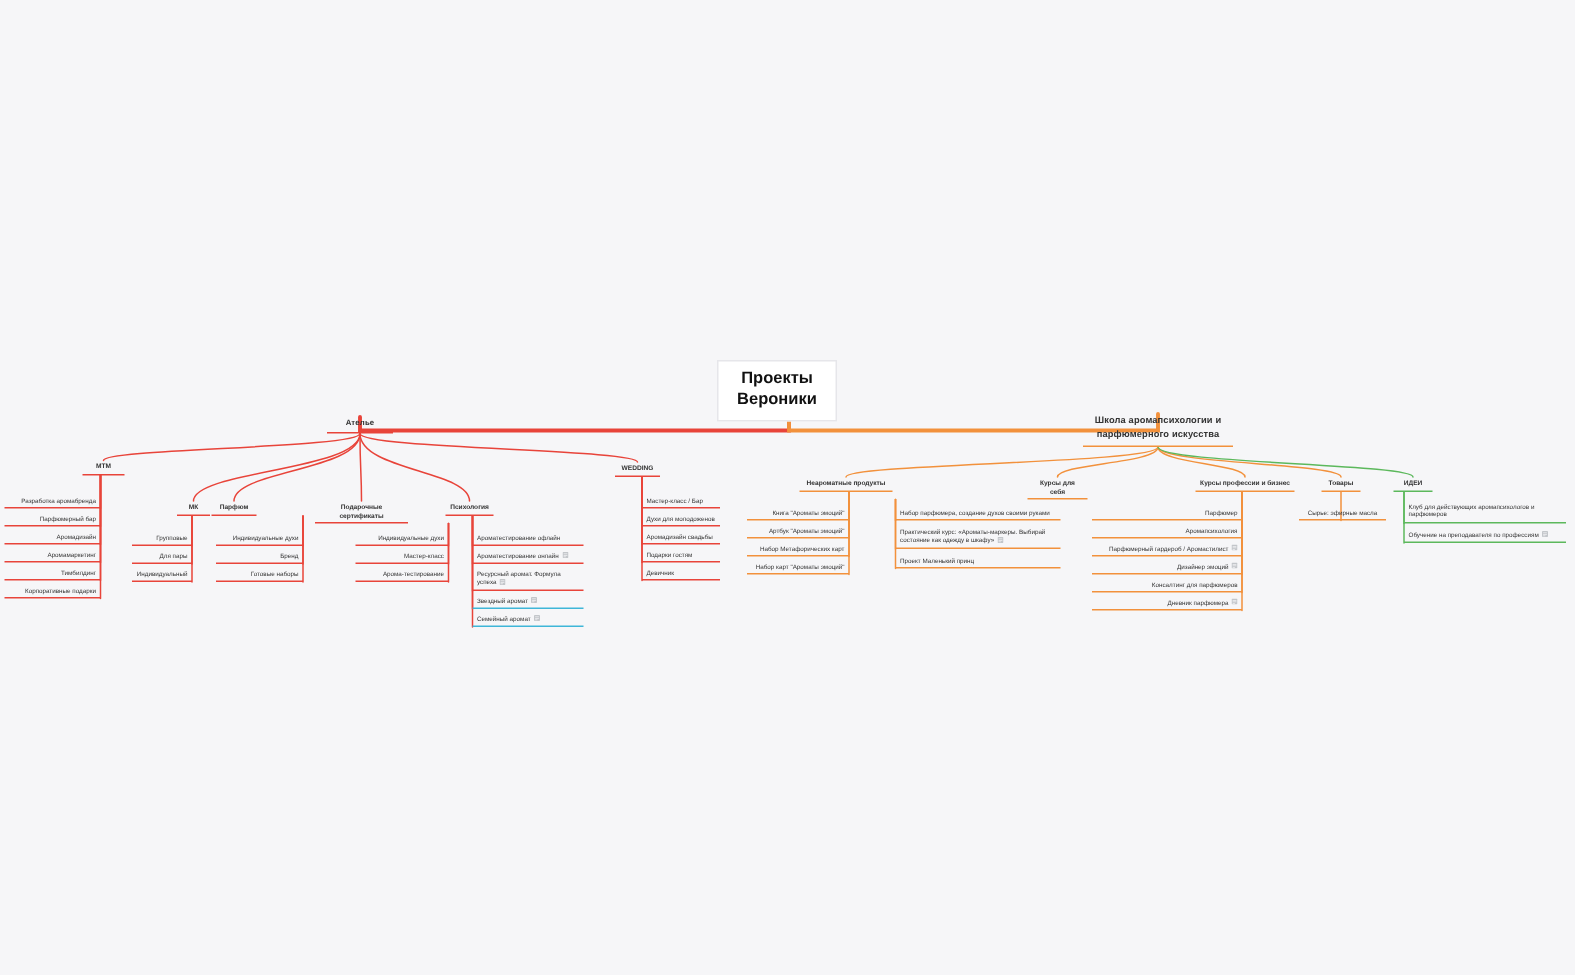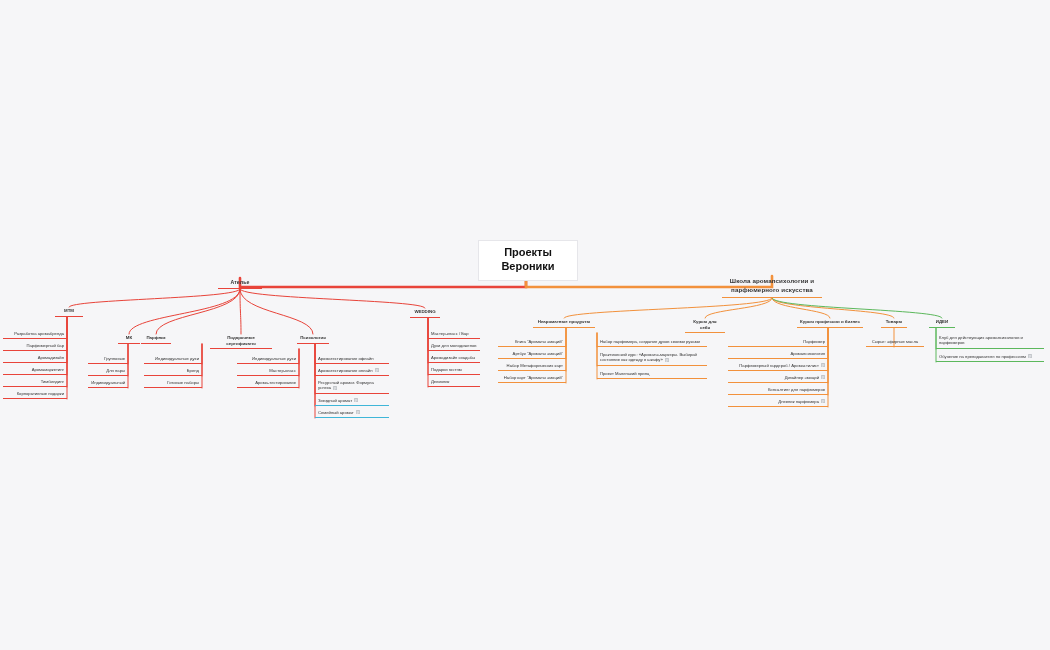--- a/index.html
+++ b/index.html
@@ -126,21 +126,21 @@
       <path d="M828,328 L828,383" fill="none" stroke="#f2913c" stroke-width="1" stroke-linecap="round"></path>
       <path d="M828,328 L828,395" fill="none" stroke="#f2913c" stroke-width="1" stroke-linecap="round"></path>
       <path d="M828,328 L828,407" fill="none" stroke="#f2913c" stroke-width="1" stroke-linecap="round"></path>
       <path d="M772,298 C772,309 894,309 894,318" fill="none" stroke="#f2913c" stroke-width="1" stroke-linecap="round"></path>
       <path d="M894,328 L894,347" fill="none" stroke="#f2913c" stroke-width="1" stroke-linecap="round"></path>
       <path d="M772,298 C772,309 942,309 942,318" fill="none" stroke="#5cb85c" stroke-width="1" stroke-linecap="round"></path>
       <path d="M936,328 L936,349" fill="none" stroke="#5cb85c" stroke-width="1" stroke-linecap="round"></path>
       <path d="M936,328 L936,362" fill="none" stroke="#5cb85c" stroke-width="1" stroke-linecap="round"></path>
     </svg>
   <div id="nodes">
-      <div class="node root" style="left: 478px; top: 240px; width: 100px;"><span class="txt">Проекты Вероники</span></div>
+      <div class="node root" style="left: 478px; top: 240px; width: 80px;"><span class="txt">Проекты Вероники</span></div>
       <div class="node lvl1" style="left: 218px; top: 278px; width: 44px; border-color: rgb(232, 68, 58);"><span class="txt">Ателье</span></div>
       <div class="node lvl2" style="left: 55px; top: 307px; width: 28px; border-color: rgb(232, 68, 58);"><span class="txt">МТМ</span></div>
       <div class="node leaf " style="left: 3px; top: 330px; width: 64px; border-color: rgb(232, 68, 58);"><span class="txt">Разработка аромабренда</span></div>
       <div class="node leaf " style="left: 3px; top: 342px; width: 64px; border-color: rgb(232, 68, 58);"><span class="txt">Парфюмерный бар</span></div>
       <div class="node leaf " style="left: 3px; top: 354px; width: 64px; border-color: rgb(232, 68, 58);"><span class="txt">Аромадизайн</span></div>
       <div class="node leaf " style="left: 3px; top: 366px; width: 64px; border-color: rgb(232, 68, 58);"><span class="txt">Аромамаркетинг</span></div>
       <div class="node leaf " style="left: 3px; top: 378px; width: 64px; border-color: rgb(232, 68, 58);"><span class="txt">Тимбилдинг</span></div>
       <div class="node leaf " style="left: 3px; top: 390px; width: 64px; border-color: rgb(232, 68, 58);"><span class="txt">Корпоративные подарки</span></div>
       <div class="node lvl2" style="left: 118px; top: 334px; width: 22px; border-color: rgb(232, 68, 58);"><span class="txt">МК</span></div>
       <div class="node leaf " style="left: 88px; top: 355px; width: 40px; border-color: rgb(232, 68, 58);"><span class="txt">Групповые</span></div>

